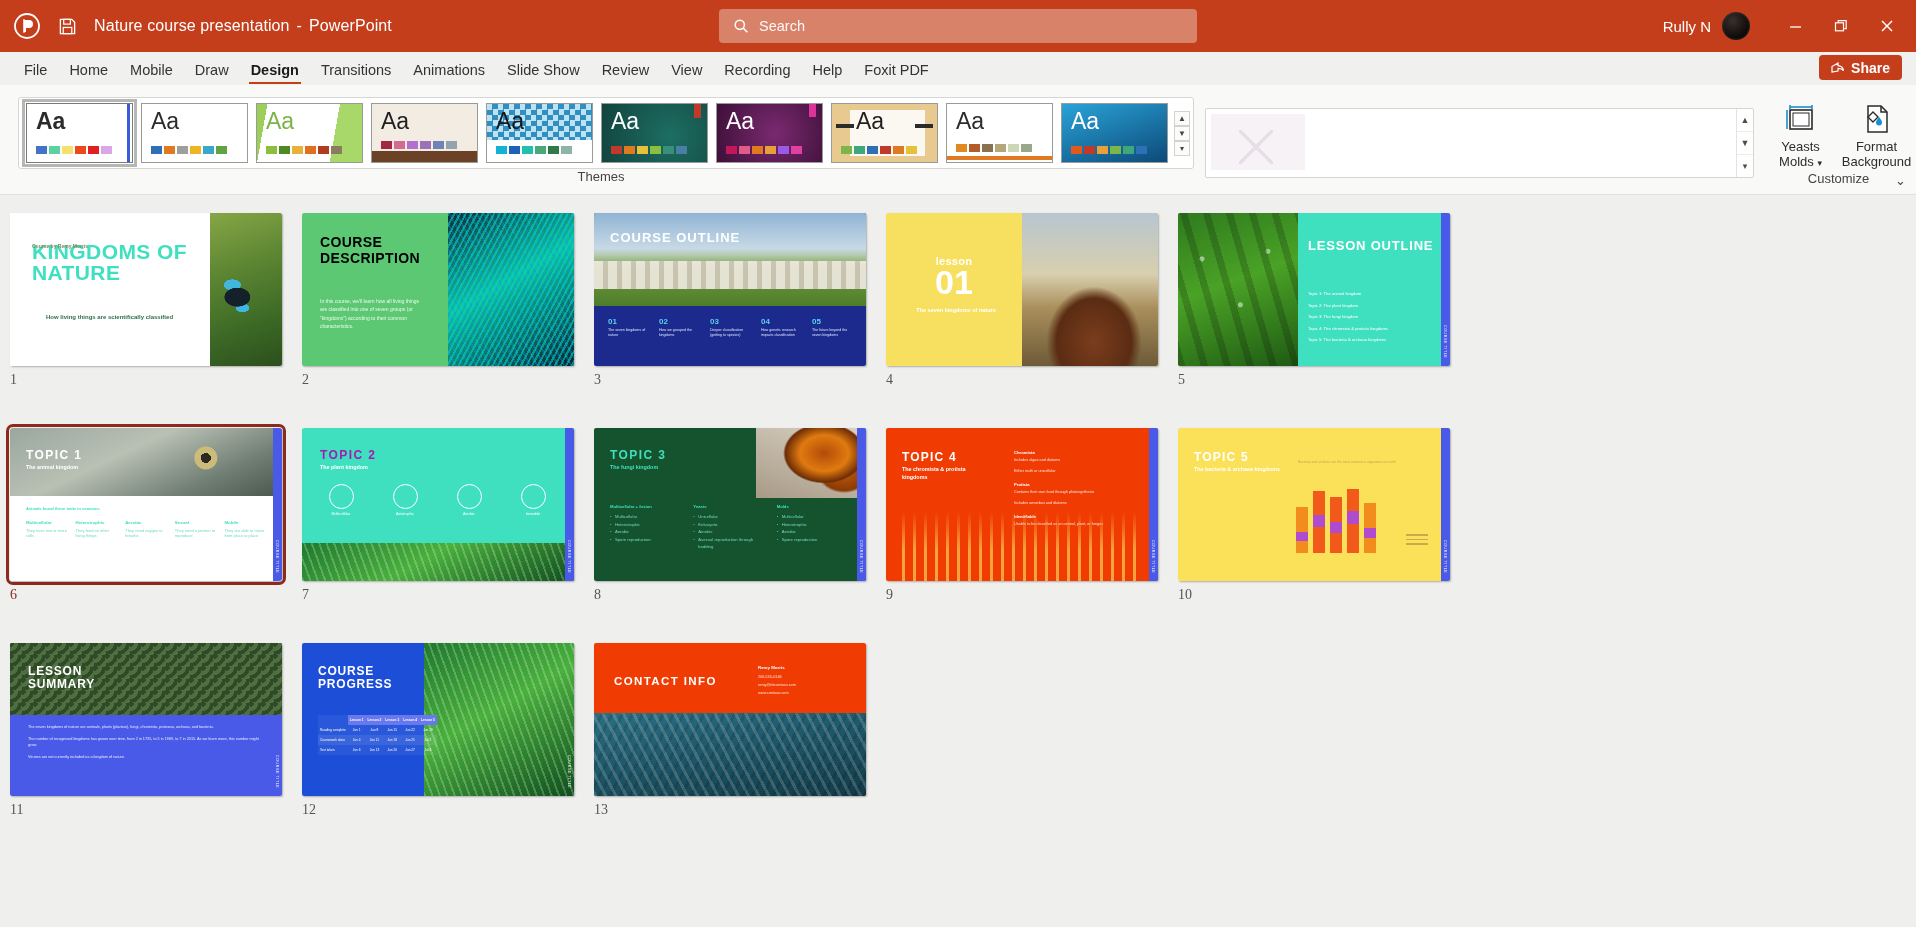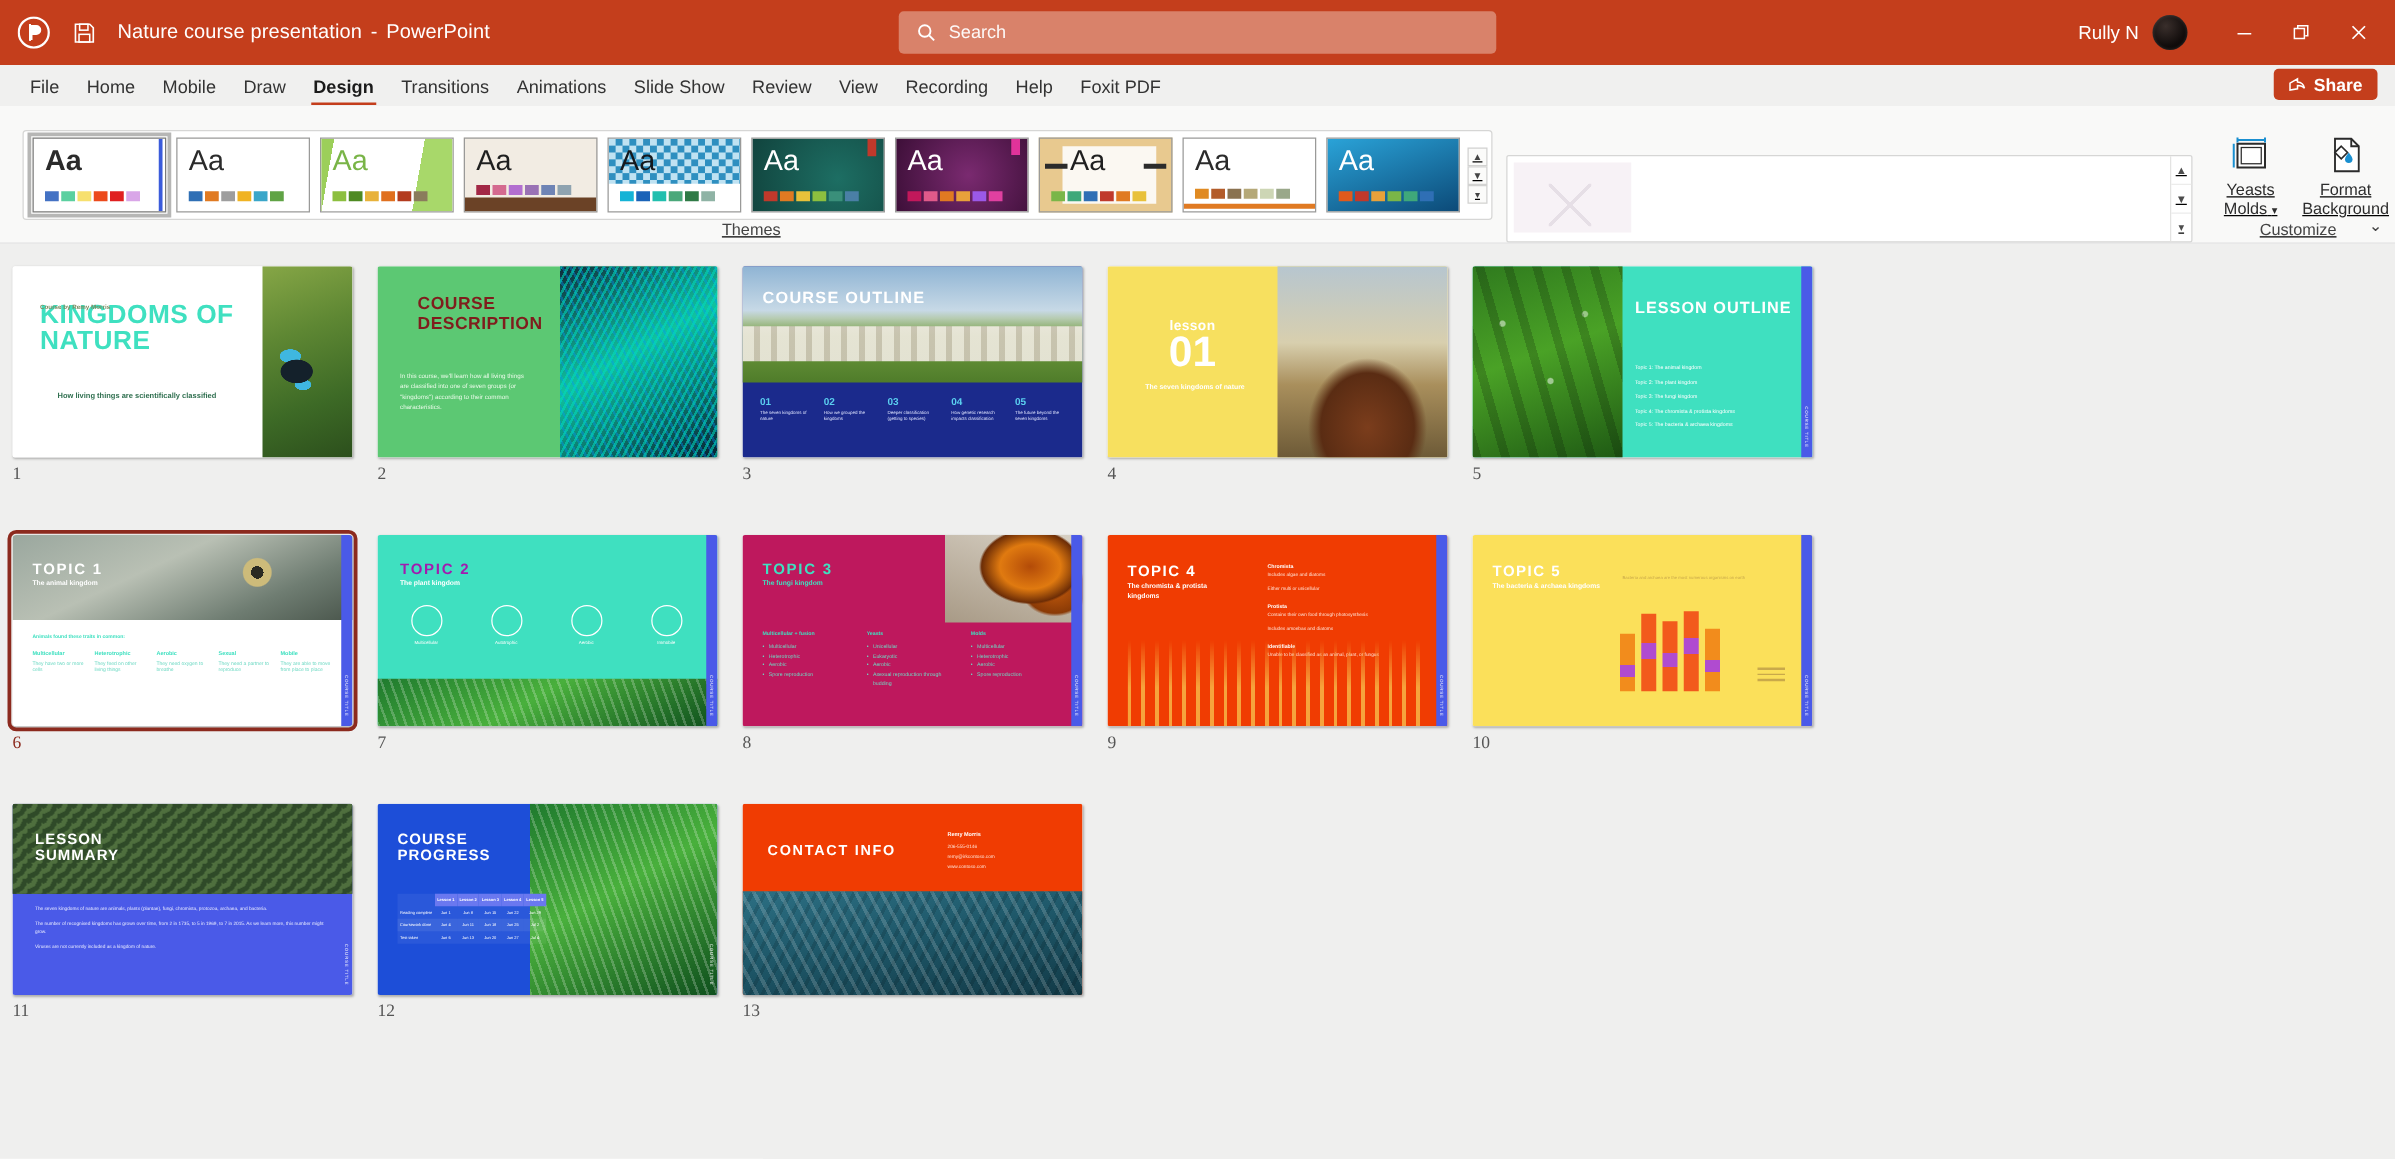--- a/index.html
+++ b/index.html
@@ -71,21 +71,21 @@
     position: absolute; right: 14px; top: 3px;
     background: #c43e1c; color: #fff; border-radius: 4px;
     height: 25px; padding: 0 12px; display: flex; align-items: center; gap: 6px;
     font-size: 14px; font-weight: 600;
   }
   .share-btn svg { display: block; }
 
   
   .ribbon {
     height: 110px; background: #f9f9f8; border-bottom: 1px solid #e0e0df;
-    display: flex; align-items: flex-end; position: relative; text-decoration: underline;
+    display: flex; align-items: center; position: relative;
   }
   .rgroup { display: flex; flex-direction: column; position: relative; }
   .rgroup-label {
     text-align: center; font-size: 13px; color: #444; padding-bottom: 3px;
   }
   .rdivider { width: 1px; background: #dcdcdb; margin: 8px 0 22px 0; }
 
   
   .themes-group { flex: none; padding: 5px 0 0 8px; }
   .themes-box {
@@ -549,21 +549,21 @@
           <div style="position:absolute;left:36px;top:100px;right:80px;font-size:6px;font-weight:700;color:#2f6f4f;line-height:1.35">How living things are scientifically classified</div>
         </div>
       </div>
       <div class="num">1</div>
     </div>
 
     <div class="slide-cell">
       <div class="slide-thumb">
         <div class="slide-inner" style="background:#5cc873">
           <div class="ph-peacock" style="position:absolute;right:0;top:0;bottom:0;width:126px"></div>
-          <div style="position:absolute;left:32px;top:22px;width:90px;color:#7f1d1d;font-size:14px;font-weight:800;line-height:1.12;letter-spacing:.4px">COURSE DESCRIPTION</div>
+          <div style="position:absolute;left:18px;top:22px;width:90px;color:#000000;font-size:14px;font-weight:800;line-height:1.12;letter-spacing:.4px">COURSE DESCRIPTION</div>
           <div style="position:absolute;left:18px;top:84px;width:106px;color:#eafbe9;font-size:5px;line-height:1.65">In this course, we'll learn how all living things are classified into one of seven groups (or "kingdoms") according to their common characteristics.</div>
         </div>
       </div>
       <div class="num">2</div>
     </div>
 
     <div class="slide-cell">
       <div class="slide-thumb">
         <div class="slide-inner" style="background:#1b2a8c">
           <div class="ph-sheep" style="position:absolute;left:0;right:0;top:0;height:93px"></div>
@@ -691,21 +691,21 @@
               <div style="font-size:3.6px;color:#fff">Immobile</div>
             </div>
           </div>
         </div>
       </div>
       <div class="num">7</div>
     </div>
 
     <div class="slide-cell">
       <div class="slide-thumb">
-        <div class="slide-inner" style="background:#be185d">
+        <div class="slide-inner" style="background:#14532d">
           <div class="ph-fungi" style="position:absolute;right:0;top:0;width:110px;height:70px"></div>
           <div class="side-tab" style="background:#4a5ae8"></div>
           <div class="vert-label">COURSE TITLE</div>
           <div style="position:absolute;left:16px;top:20px;color:#3fe0c0;font-size:12px;font-weight:800;letter-spacing:1.4px">TOPIC 3</div>
           <div style="position:absolute;left:16px;top:36px;color:#3fe0c0;font-size:5.4px;font-weight:700">The fungi kingdom</div>
           <div style="position:absolute;left:16px;right:16px;top:76px;display:flex;gap:10px">
             <div style="flex:1">
               <div style="font-size:4.2px;font-weight:700;color:#3fe0c0;margin-bottom:4px">Multicellular + fusion</div>
               <ul class="bullets" style="color:#6fd9c4">
                 <li>Multicellular</li>

